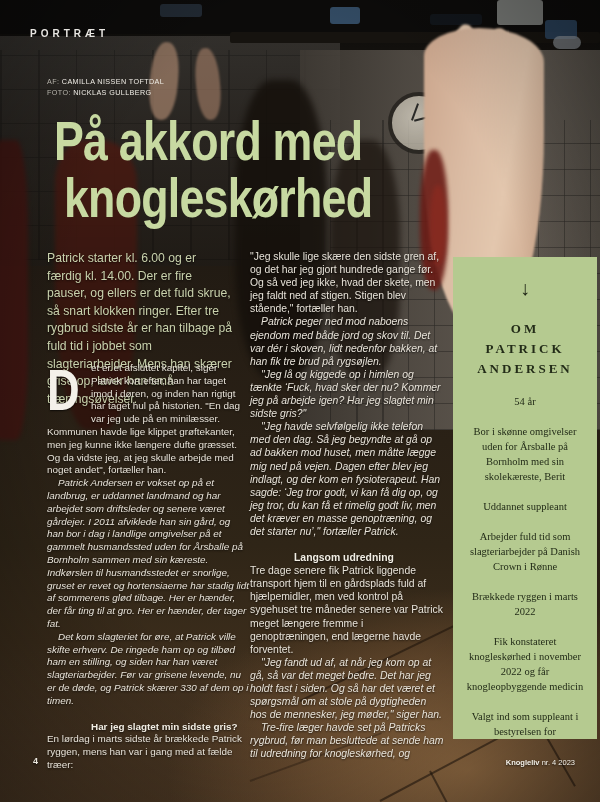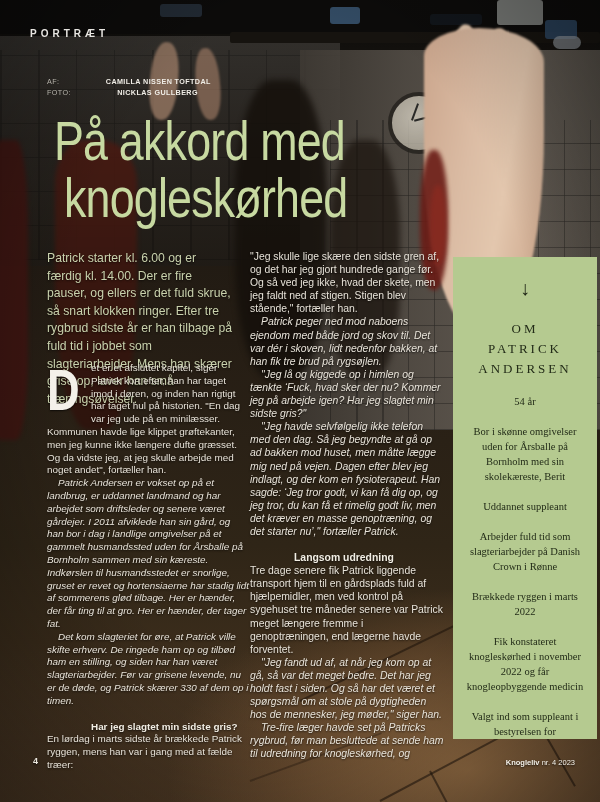--- a/index.html
+++ b/index.html
@@ -72,22 +72,22 @@
   .s3{left:430px;top:770px;width:90px;transform:rotate(62deg);}
   .s4{left:520px;top:690px;width:110px;transform:rotate(60deg);}
   .s5{left:250px;top:780px;width:140px;transform:rotate(-20deg);opacity:.6;}
   .vignette{inset:0;background:radial-gradient(ellipse at 50% 45%,transparent 55%,rgba(0,0,0,.38) 100%);}
 
   
   .kicker{position:absolute;left:30px;top:28px;color:#e7e5e1;font-size:10px;
       font-weight:bold;letter-spacing:4px;}
   .byline{position:absolute;left:47px;top:77px;font-size:7.2px;letter-spacing:.4px;
       line-height:10.5px;color:#b5b2aa;}
-  .byline b{color:#f0ede6;font-weight:bold;margin-left:44px;}
-  .title{position:absolute;left:16px;top:112px;color:#c7d9a1;font-weight:normal;
+  .byline b{color:#f0ede6;font-weight:normal;}
+  .title{position:absolute;left:16px;top:112px;color:#c7d9a1;font-weight:bold;
       line-height:57px;font-size:56px;letter-spacing:-1px;white-space:nowrap;}
   .title .tl{display:block;margin-left:48px;}
   .title .tl:first-child{margin-left:38px;}
   .title .tin{display:inline-block;transform:scaleX(.8);transform-origin:left;}
   .intro{position:absolute;left:47px;top:250px;width:186px;color:#c9d2ad;
       font-size:12.2px;line-height:17.6px;text-shadow:0 1px 2px rgba(0,0,0,.6);}
   .col{position:absolute;color:#e8e3d9;text-shadow:0 1px 2px rgba(0,0,0,.65);}
   .col p{margin:0;}
   .col .indent{text-indent:11px;font-style:italic;}
   .col-left{left:47px;top:362px;width:202px;font-size:9.9px;line-height:12.8px;}
@@ -95,21 +95,21 @@
   .subhead{font-weight:bold;color:#f2eee4;margin-top:13px !important;padding-left:44px;}
   .dropcap{float:left;font-weight:bold;font-size:58px;line-height:50px;width:36px;
       margin:3px 8px 0 0;color:#f4f1ea;transform:scaleX(.78);transform-origin:left top;}
 
   
   .factbox{position:absolute;left:453px;top:257px;width:144px;height:482px;
       background:#b5ca90;color:#232c18;text-align:center;
       font-family:"Liberation Serif",serif;box-sizing:border-box;
       padding:20px 13px 0 13px;overflow:hidden;}
   .fb-arrow{font-size:20px;line-height:22px;color:#1d2414;}
-  .fb-head{margin-top:20px;font-weight:normal;font-size:13px;line-height:20px;
+  .fb-head{margin-top:20px;font-weight:bold;font-size:13px;line-height:20px;
       letter-spacing:3px;}
   .fb-item{font-size:10.5px;line-height:15px;margin:15px 0;}
   .fb-item:first-of-type{margin-top:22px;}
 
   
   .pageno{position:absolute;left:33px;top:756px;color:#ece8de;font-size:9px;font-weight:bold;
       text-shadow:0 1px 2px rgba(0,0,0,.7);}
   .issue{position:absolute;right:25px;top:758px;color:#f5f2ea;font-size:7.5px;
       text-shadow:0 1px 2px rgba(0,0,0,.7);}
   .issue b{font-weight:bold;padding-left:24px;}

